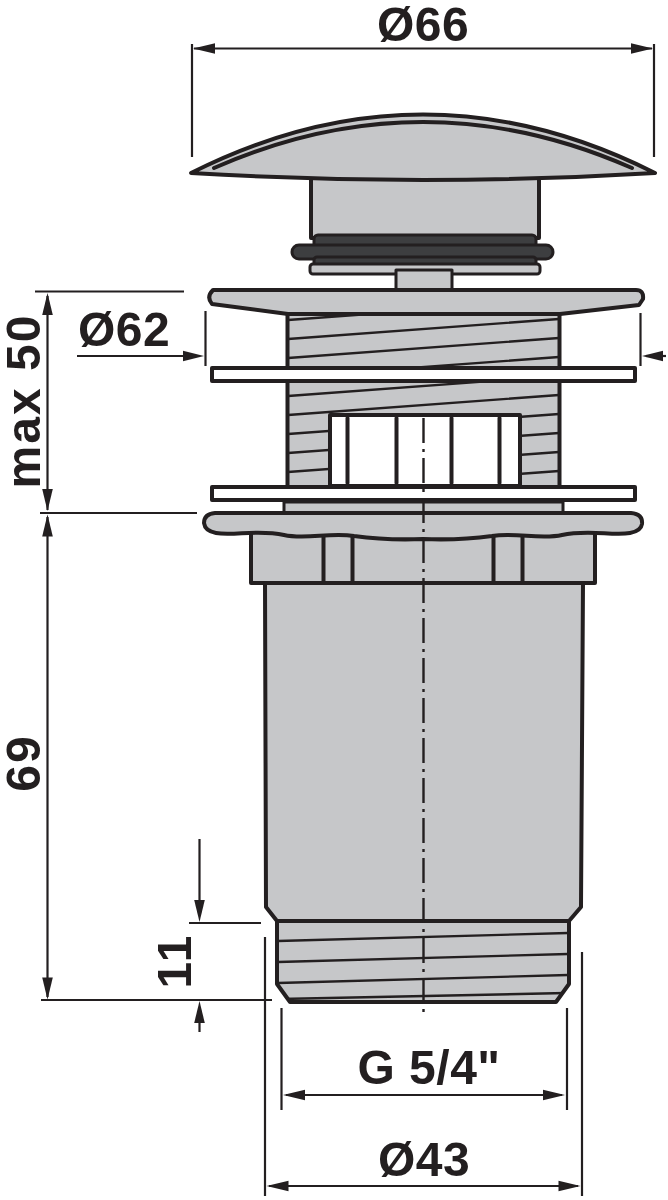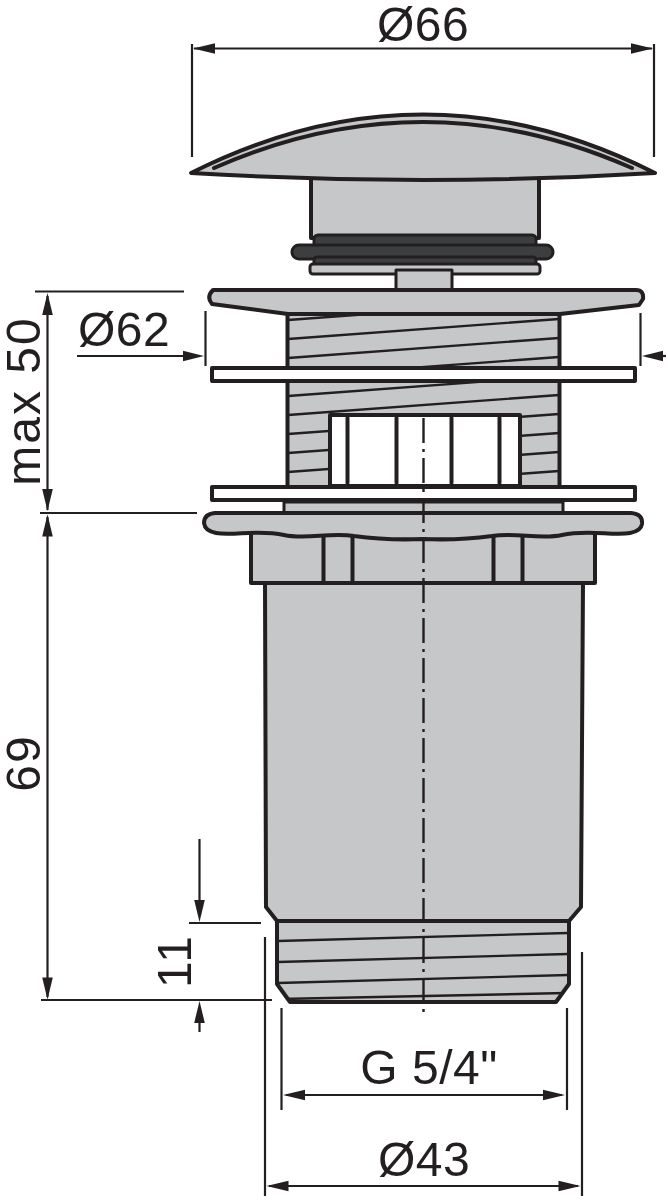--- a/index.html
+++ b/index.html
@@ -1,17 +1,17 @@
 <!DOCTYPE html>
 <html><head>
 <meta charset="utf-8">
 <style>
   html,body{margin:0;padding:0;background:#ffffff;}
   body{width:668px;height:1200px;overflow:hidden;}
-  #drawing-wrap{width:663px;height:1200px;}
+  #drawing-wrap{width:663px;height:1200px;font-weight:bold;}
   svg{display:block;}
   .part{fill:#c6c7c9;stroke:#231f20;stroke-width:4;stroke-linejoin:round;}
   .part-thin{fill:#c6c7c9;stroke:#231f20;stroke-width:3;stroke-linejoin:round;}
   .seal{fill:#3d3e40;stroke:#231f20;stroke-width:3;stroke-linejoin:round;}
   .white-part{fill:#ffffff;stroke:#231f20;stroke-width:4;stroke-linejoin:round;}
   .thread-line{stroke:#231f20;stroke-width:2.4;fill:none;stroke-linecap:round;}
   .edge{stroke:#231f20;stroke-width:4;fill:none;stroke-linejoin:round;stroke-linecap:round;}
   .dimline{stroke:#231f20;stroke-width:2.2;fill:none;stroke-linecap:butt;}
   .arrow{fill:#231f20;stroke:none;}
   .centerline{stroke:#231f20;stroke-width:2.4;fill:none;stroke-dasharray:25 6 3 6;}

